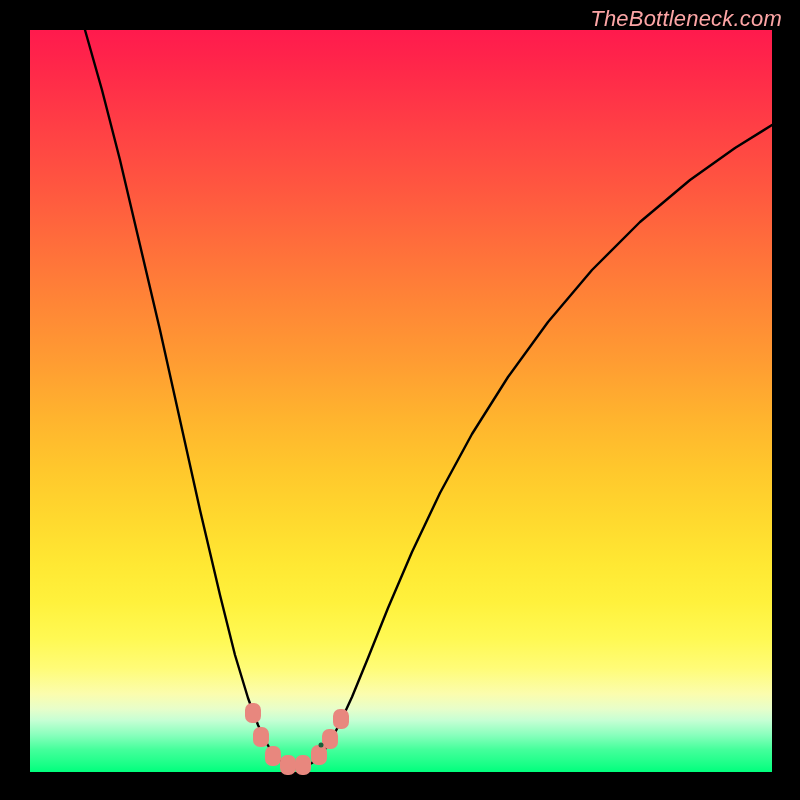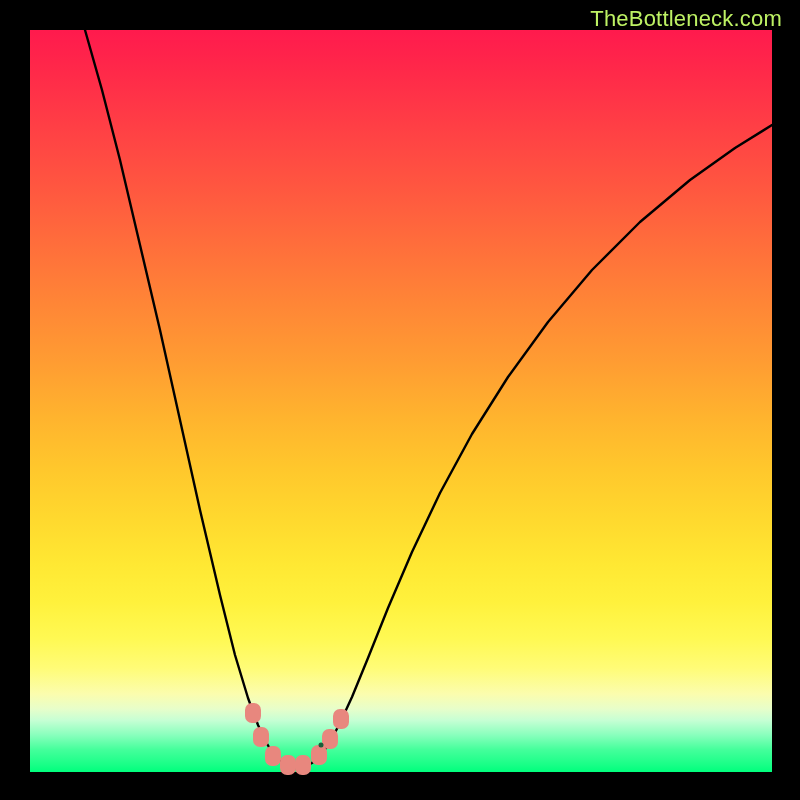--- a/index.html
+++ b/index.html
@@ -8,25 +8,26 @@
     height: 800px;
     background: #000;
     position: relative;
     font-family: Arial, sans-serif;
     overflow: hidden;
   }
   .watermark {
     position: absolute;
     top: 6px;
     right: 18px;
-    color: #bef264;
+    color: #fca5a5;
     font-size: 22px;
     font-weight: 500;
     z-index: 10;
     letter-spacing: 0.2px;
+    font-style: italic;
   }
   .plot-area {
     position: absolute;
     left: 30px;
     top: 30px;
     width: 742px;
     height: 742px;
     background: linear-gradient(to bottom,
       #ff1a4d 0%,
       #ff2a49 6%,

